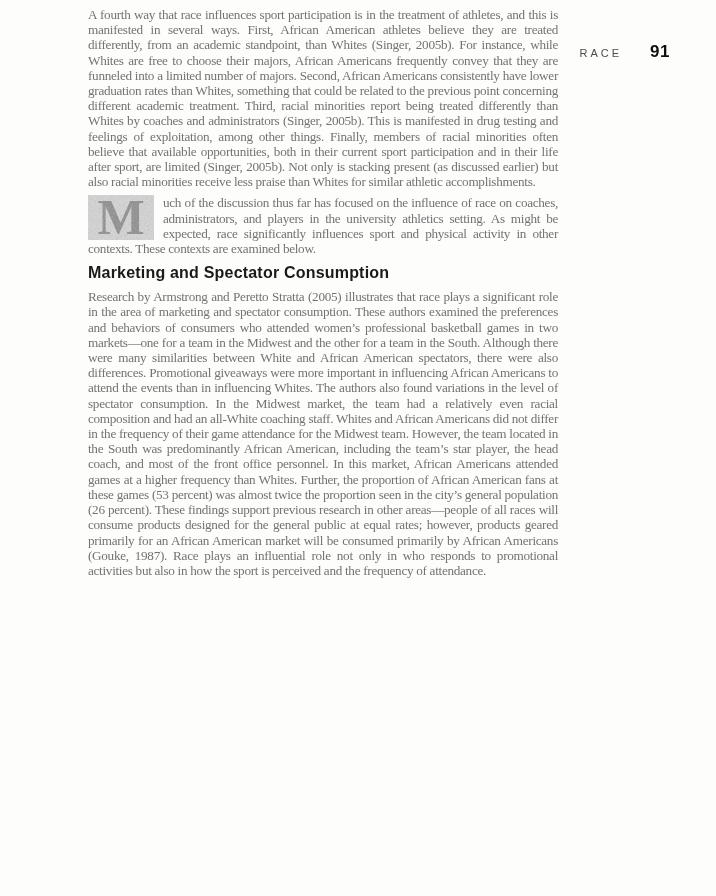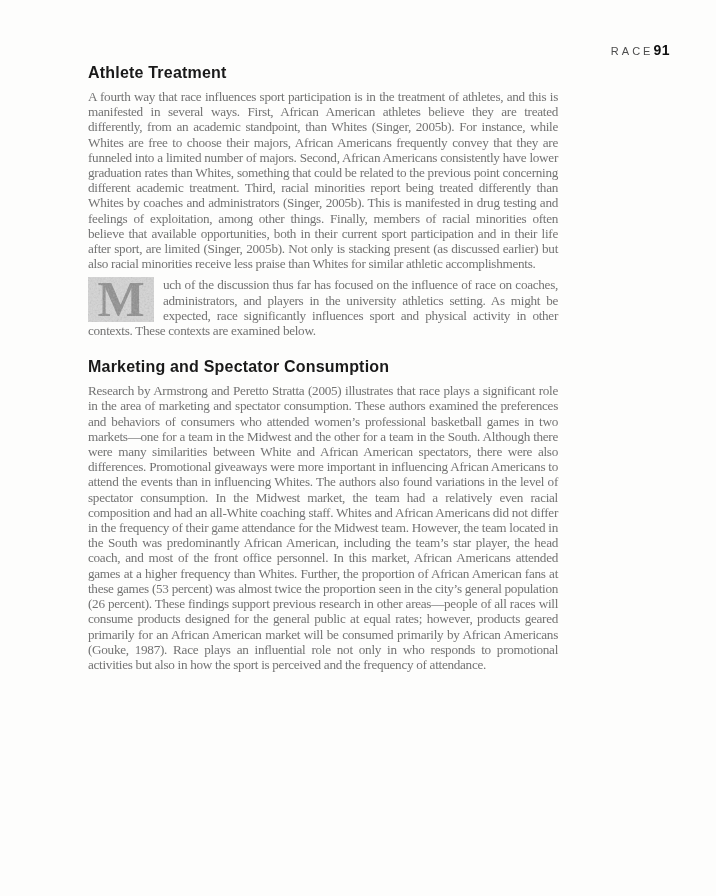--- a/index.html
+++ b/index.html
@@ -6,35 +6,35 @@
   .page {
     position:relative;
     width:716px; height:896px;
     background:#fdfdfc;
     font-family:"Liberation Serif", serif;
     color:#242424;
     overflow:hidden;
   }
   .running-head {
     position:absolute; top:42px; right:46px;
-    display:flex; align-items:baseline; 
+    display:flex; align-items:baseline; gap:28px;
     font-family:"Liberation Sans", sans-serif;
   }
   .rh-label { font-size:11px; letter-spacing:3px; color:#4d4d4d; }
-  .rh-page  { font-size:14px; font-weight:bold; color:#101010; letter-spacing:0.5px; }
+  .rh-page  { font-size:17px; font-weight:bold; color:#101010; letter-spacing:0.5px; }
 
   .column { position:absolute; left:88px; top:0; width:470px; }
 
   .sans-head {
     font-family:"Liberation Sans", sans-serif;
     font-weight:700; font-size:16px; letter-spacing:0.2px;
     color:#1a1a1a; margin:0;
   }
   .head-1 { margin-top:64px; }
-  .head-3 { margin-top:20px; }
+  .head-3 { margin-top:8px; }
 
   .body {
     margin:7px 0 0;
     font-size:13.2px; line-height:15.2px;
     letter-spacing:-0.3px;
     text-align:justify;
     color:#737373;
   }
 
   .chapter-title {
@@ -60,21 +60,20 @@
 
 <div class="page">
 
   <header class="running-head">
     <span class="rh-label">RACE</span>
     <span class="rh-page">91</span>
   </header>
 
   <main class="column">
 
-    <h2 class="sans-head head-1">Athlete Treatment</h2>
 
     <p class="body">A fourth way that race influences sport participation is in the treatment of athletes, and this is manifested in several ways. First, African American athletes believe they are treated differently, from an academic standpoint, than Whites (Singer, 2005b). For instance, while Whites are free to choose their majors, African Americans frequently convey that they are funneled into a limited number of majors. Second, African Americans consistently have lower graduation rates than Whites, something that could be related to the previous point concerning different academic treatment. Third, racial minorities report being treated differently than Whites by coaches and administrators (Singer, 2005b). This is manifested in drug testing and feelings of exploitation, among other things. Finally, members of racial minorities often believe that available opportunities, both in their current sport participation and in their life after sport, are limited (Singer, 2005b). Not only is stacking present (as discussed earlier) but also racial minorities receive less praise than Whites for similar athletic accomplishments.</p>
 
 
     <p class="body intro">
       <span class="dropcap-box">
         <svg width="66" height="45" viewBox="0 0 66 45">
           <defs>
             <filter id="stone-grain" x="0" y="0" width="100%" height="100%">
               <feTurbulence type="fractalNoise" baseFrequency="0.55" numOctaves="3" seed="7"></feTurbulence>

